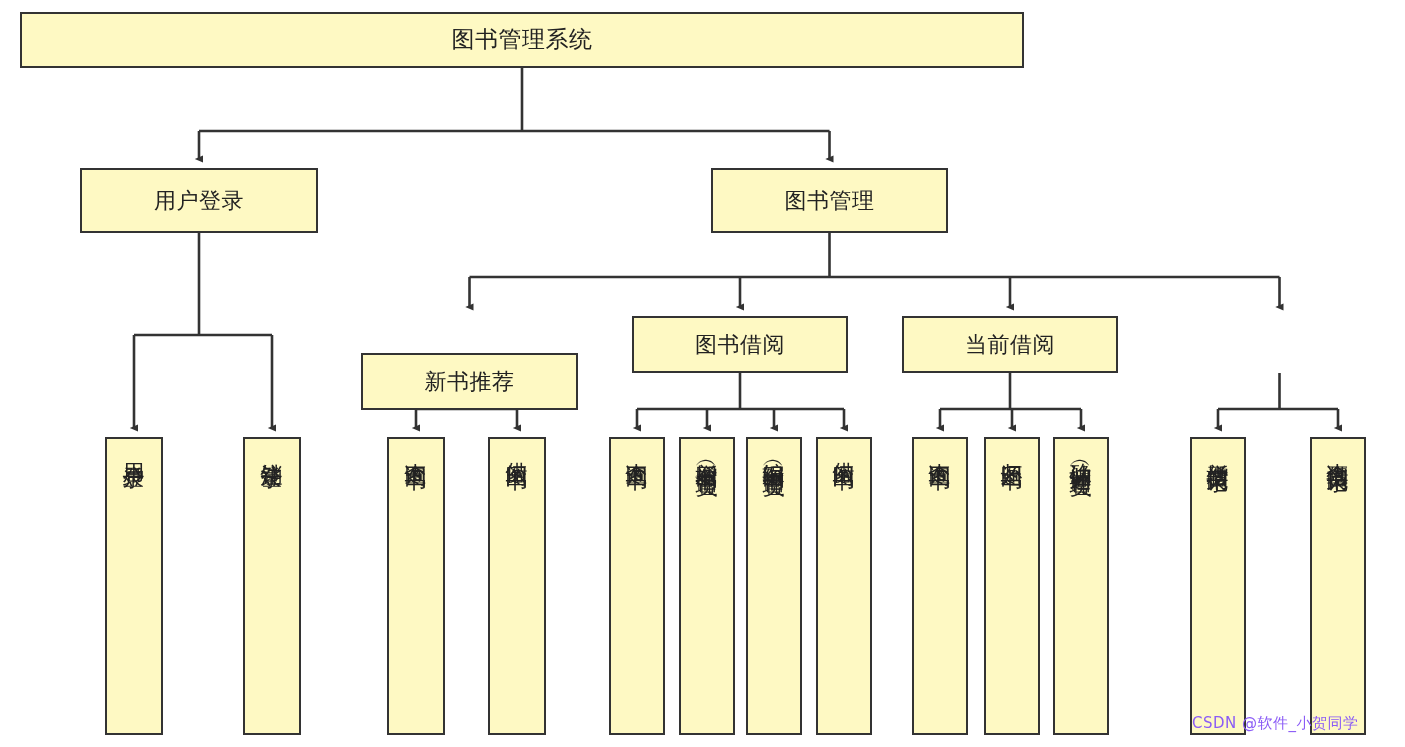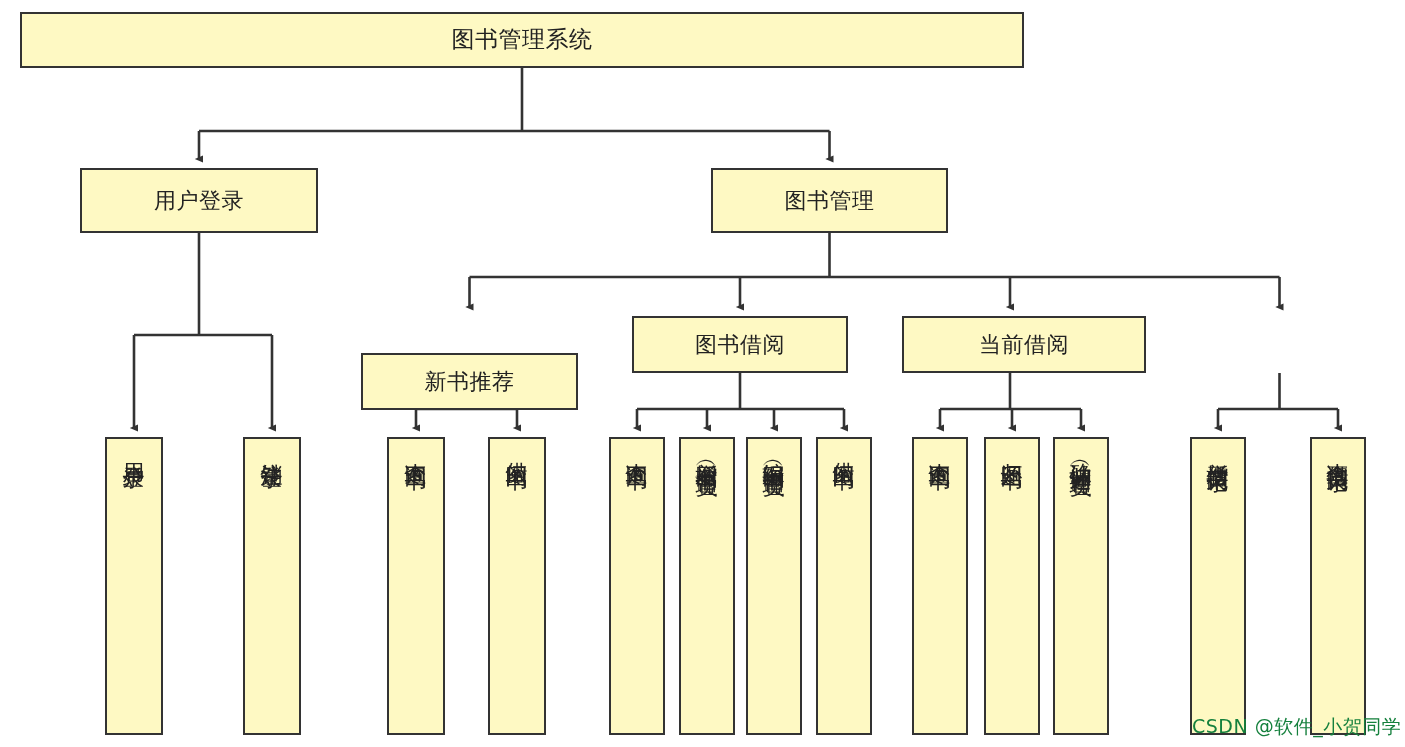--- a/index.html
+++ b/index.html
@@ -59,22 +59,22 @@
     writing-mode: vertical-rl;
     text-orientation: upright;
     font-size: 22px;
     line-height: 1.05;
     letter-spacing: 2px;
     white-space: nowrap;
     max-height: 100%;
   }
   #watermark {
     position: absolute;
-    color: #15803d;
-    font-size: 19px;
+    color: #8b5cf6;
+    font-size: 15px;
     white-space: nowrap;
     letter-spacing: 0.5px;
   }
 </style>
 </head>
 <body>
 
 <div id="diagram-root">
 
   <svg id="edges-layer" viewBox="0 0 1405 747">
@@ -130,21 +130,21 @@
   <div class="node node-horizontal" style="left: 711px; top: 168px; width: 237px; height: 65px;">
     <span class="label">图书管理</span>
   </div>
 
   <div class="node node-horizontal" style="left: 361px; top: 316px; width: 217px; height: 57px; margin-top: 37px;">
     <span class="label">新书推荐</span>
   </div>
   <div class="node node-horizontal" style="left: 632px; top: 316px; width: 216px; height: 57px;">
     <span class="label">图书借阅</span>
   </div>
-  <div class="node node-horizontal" style="left: 902px; top: 316px; width: 244px; height: 57px;">
+  <div class="node node-horizontal" style="left: 902px; top: 316px; width: 216px; height: 57px;">
     <span class="label">当前借阅</span>
   </div>
 
   <div class="node node-vertical" style="left: 105px; top: 437px; width: 58px; height: 298px;">
     <span class="label">用户登录</span>
   </div>
   <div class="node node-vertical" style="left: 243px; top: 437px; width: 58px; height: 298px;">
     <span class="label">注销登录</span>
   </div>
   <div class="node node-vertical" style="left: 387px; top: 437px; width: 58px; height: 298px;">

